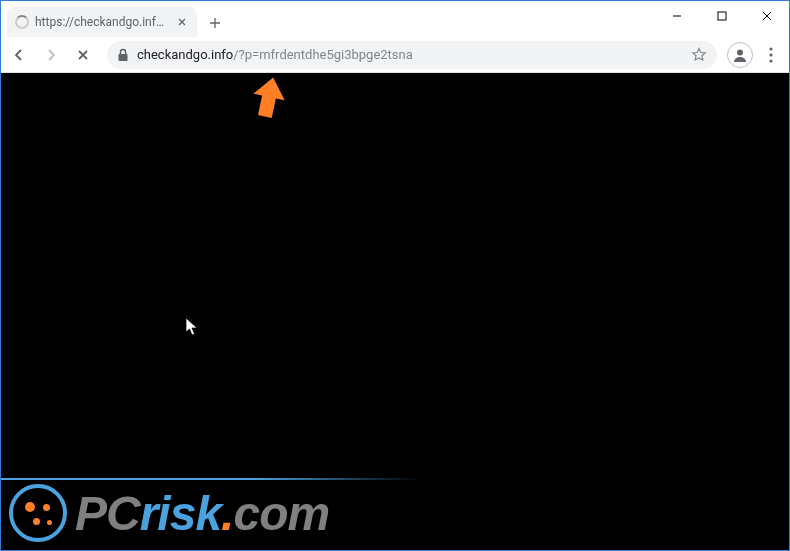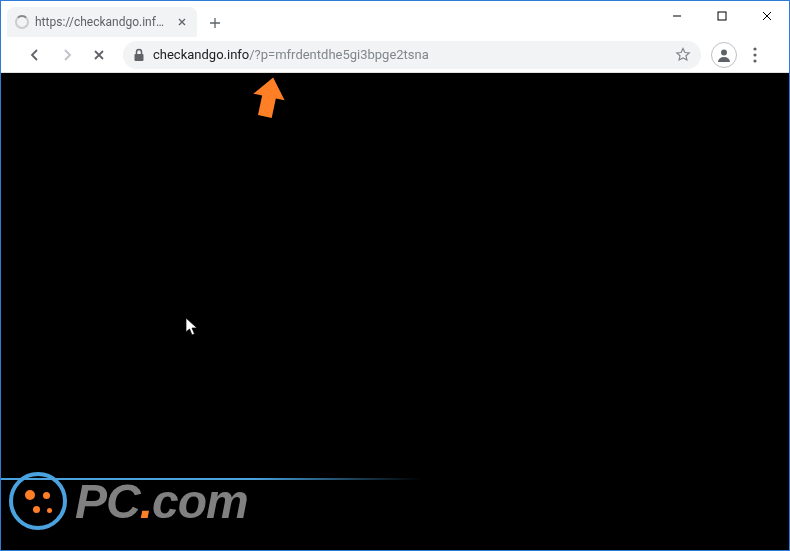--- a/index.html
+++ b/index.html
@@ -95,21 +95,21 @@
       justify-content: center;
       color: #000;
       cursor: pointer;
     }
     .win-btn svg { pointer-events: none; }
     .toolbar {
       height: 36px;
       background: #ffffff;
       display: flex;
       align-items: center;
-      padding: 0 20px;
+      padding: 0 4px;
       gap: 4px;
       border-bottom: 1px solid #e0e0e0;
     }
     .nav-btn {
       width: 28px;
       height: 28px;
       display: flex;
       align-items: center;
       justify-content: center;
       color: #5f6368;
@@ -180,21 +180,21 @@
     }
     .mouse-cursor {
       position: absolute;
       top: 244px;
       left: 184px;
       z-index: 5;
       color: #fff;
     }
     .watermark {
       position: absolute;
-      bottom: 20px;
+      bottom: 8px;
       left: 8px;
       display: flex;
       align-items: center;
       gap: 8px;
     }
     .wm-badge {
       width: 58px;
       height: 58px;
       border: 4px solid #4aa3df;
       border-radius: 50%;
@@ -335,19 +335,20 @@
     <div class="wm-sep"></div>
     <div class="watermark">
       <div class="wm-badge">
         <div class="dot d1"></div>
         <div class="dot d2"></div>
         <div class="dot d3"></div>
         <div class="dot d4"></div>
       </div>
       <div class="wm-text">
         <span class="wm-pc">PC</span>
+          <span class="wm-risk">risk</span>
           <span class="wm-dot">.</span>
           <span class="wm-com">com</span>
       </div>
     </div>
   </div>
 
 </div>
 
 </body></html>

